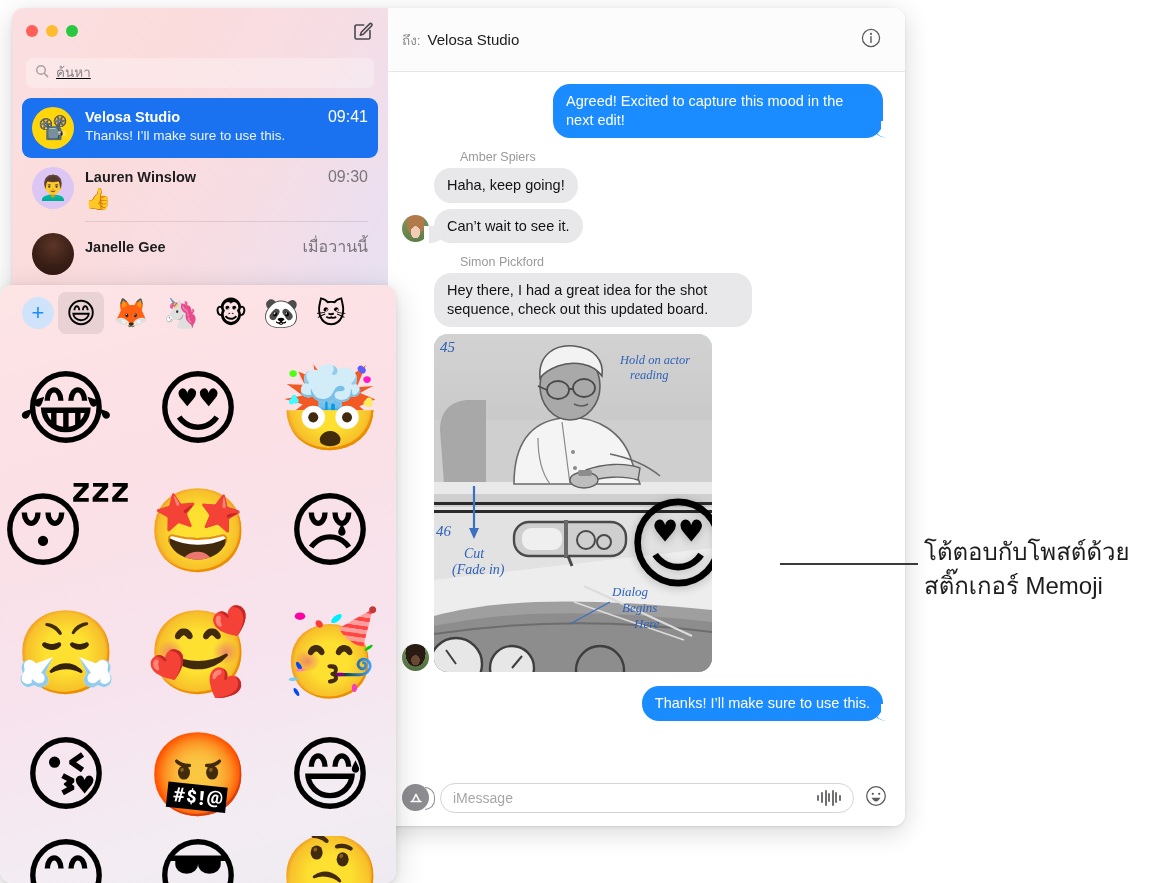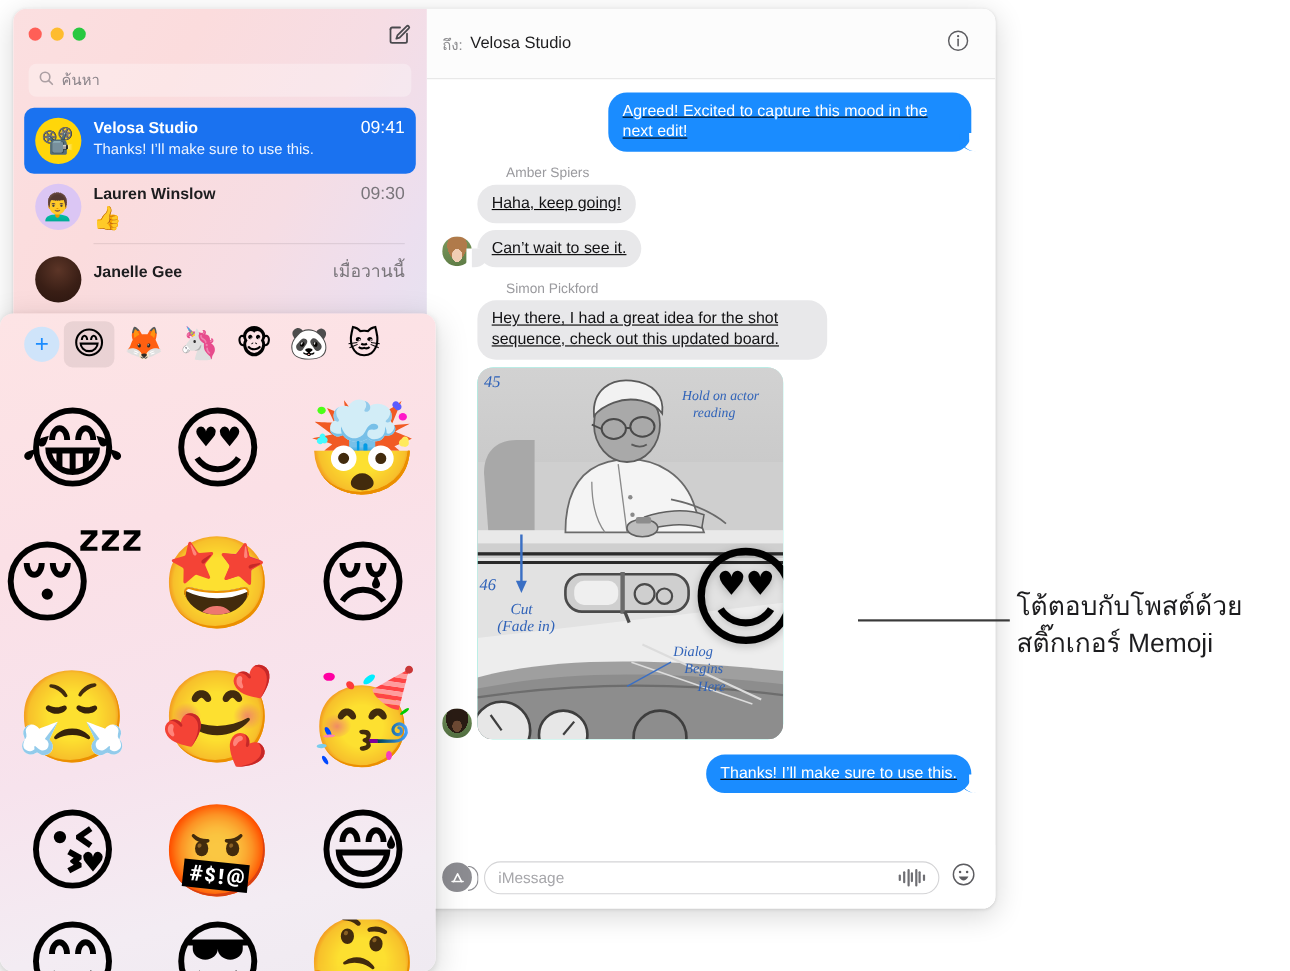--- a/index.html
+++ b/index.html
@@ -52,20 +52,21 @@
     margin-left: auto;
     width: 22px; height: 22px;
     position: relative;
     cursor: pointer;
   }
   .compose-btn svg { display: block; }
 
   .search-wrap {
     position: relative; z-index: 2;
     margin: 4px 14px 10px 14px;
+    text-decoration: underline;
   }
   .search-field {
     height: 30px; border-radius: 7px;
     background: rgba(255,255,255,0.30);
     display: flex; align-items: center;
     padding: 0 9px; gap: 7px;
   }
   .search-icon { flex: none; opacity: .55; }
   .search-ph {
     font-size: 13.5px; color: #8a8389;
@@ -128,21 +129,21 @@
   .chat-header .to-name { font-size: 15px; color: #1d1d1f; }
   .info-btn { margin-left: auto; cursor: pointer; }
 
   .messages {
     flex: 1 1 auto; overflow: hidden;
     padding: 12px 22px 4px 14px;
     display: flex; flex-direction: column;
     position: relative;
   }
 
-  .msg-row { display: flex; margin-bottom: 2px; text-decoration: underline; }
+  .msg-row { display: flex; margin-bottom: 2px; }
   .msg-row.out { justify-content: flex-end; }
   .msg-row.in { justify-content: flex-start; align-items: flex-end; }
 
   .sender-name {
     font-size: 12.5px; color: #9a9a9e;
     margin: 10px 0 4px 58px;
   }
 
   .bubble {
     max-width: 330px;

